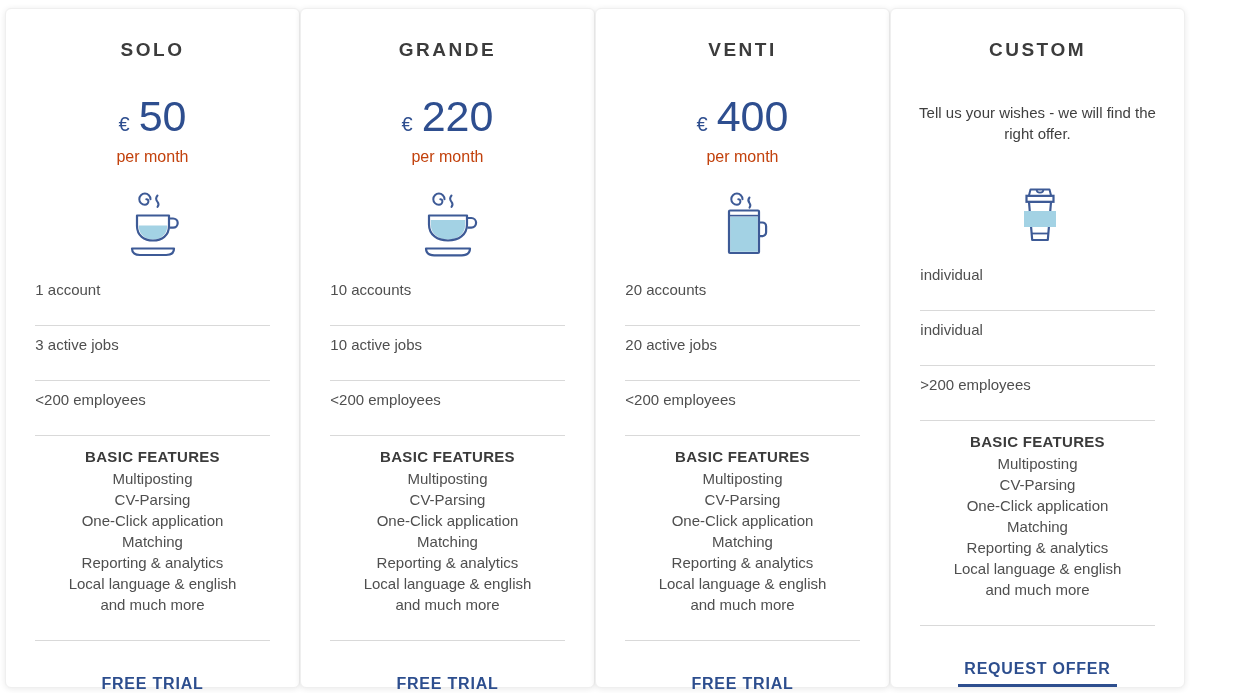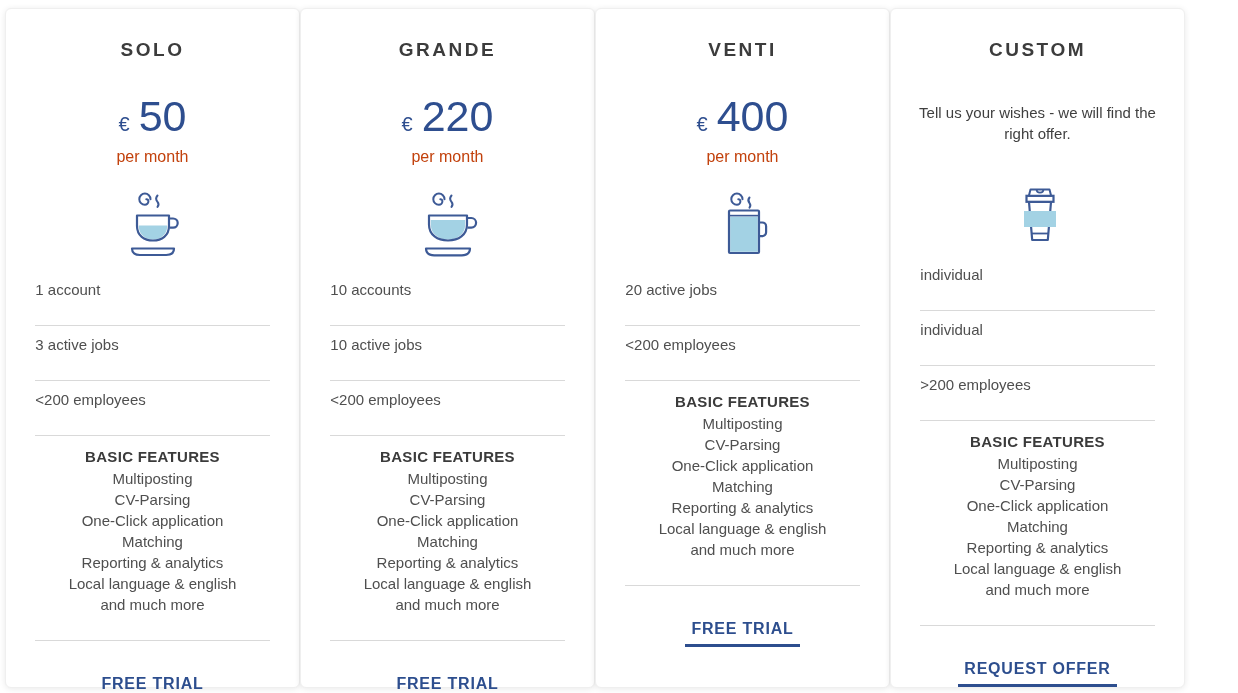--- a/index.html
+++ b/index.html
@@ -197,20 +197,21 @@
       <svg width="76" height="76" viewBox="0 0 76 76">
         <path d="M37.5 10.2 a5.6 5.6 0 1 0 -5.6 5.6 a3.5 3.5 0 0 0 3.5 -3.5 a2.1 2.1 0 0 0 -2.1 -2.1" fill="none" stroke="#3d5a96" stroke-width="2" stroke-linecap="round"></path>
         <path d="M44.5 8.5 c-1.5 1.8 -1.5 3.9 0 5.7 c1.1 1.4 1.1 3 0 4.4" fill="none" stroke="#3d5a96" stroke-width="2" stroke-linecap="round"></path>
         <rect x="25.2" y="27.6" width="27.6" height="35.2" fill="#a3d2e4"></rect>
         <rect x="24" y="21.5" width="30" height="42.5" rx="1" fill="none" stroke="#3d5a96" stroke-width="2.2"></rect>
         <path d="M24 26.6 h30" fill="none" stroke="#3d5a96" stroke-width="1.6"></path>
         <path d="M54 33.5 h3.3 a3.8 3.8 0 0 1 3.8 3.8 v6 a3.8 3.8 0 0 1 -3.8 3.8 H54" fill="none" stroke="#3d5a96" stroke-width="2.2"></path>
       </svg>
     </div>
     <div class="rows">
+      <div class="spec-row">20 accounts</div>
       <div class="spec-row">20 active jobs</div>
       <div class="spec-row">&lt;200 employees</div>
     </div>
     <div class="features">
       <div class="features-heading">BASIC FEATURES</div>
       <span class="feature-item">Multiposting</span>
       <span class="feature-item">CV-Parsing</span>
       <span class="feature-item">One-Click application</span>
       <span class="feature-item">Matching</span>
       <span class="feature-item">Reporting &amp; analytics</span>

